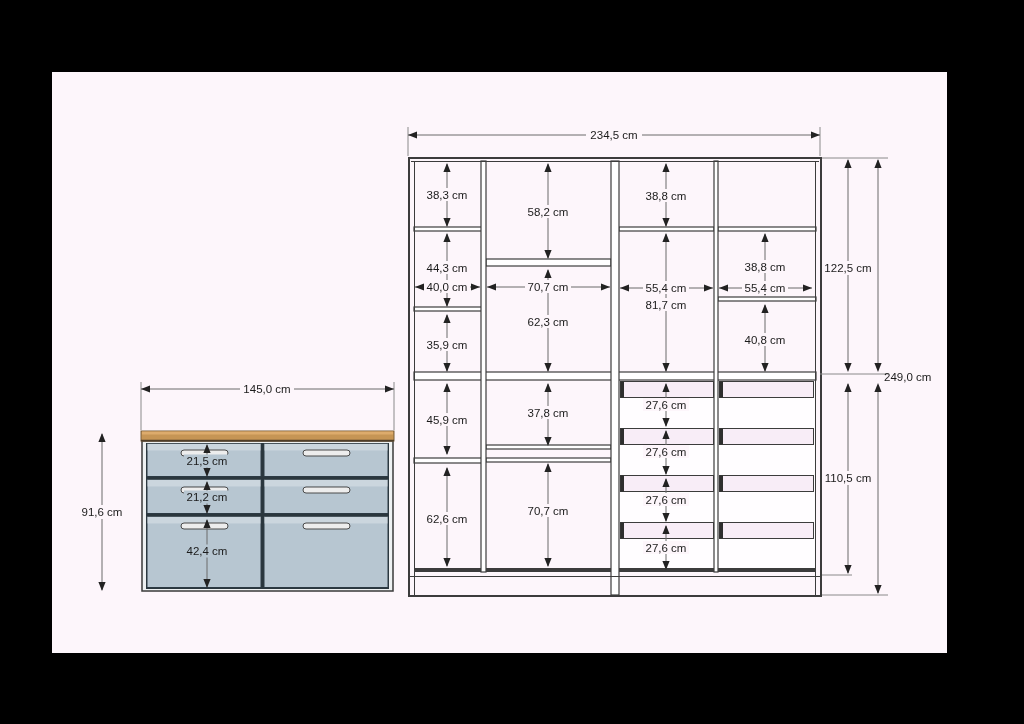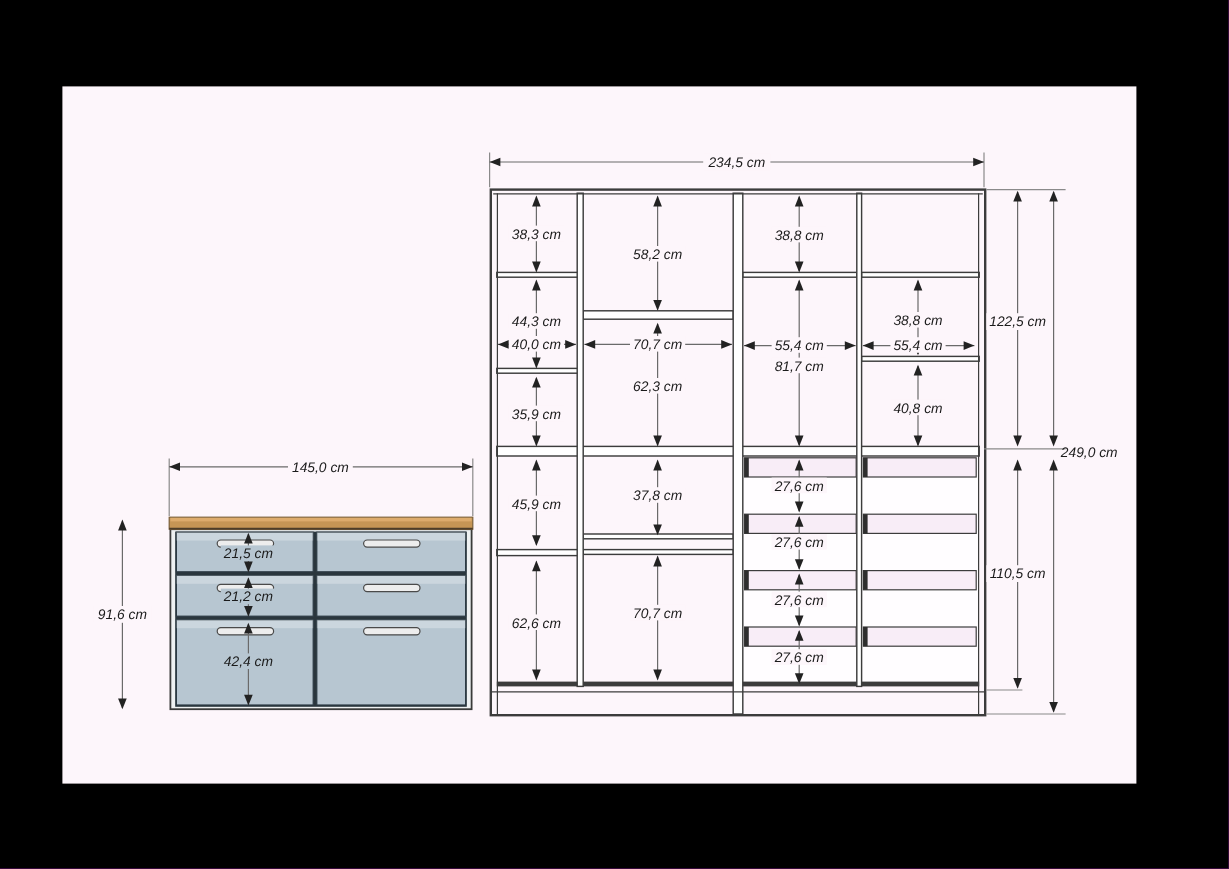--- a/index.html
+++ b/index.html
@@ -1,16 +1,16 @@
 <!DOCTYPE html>
 <html><head>
 <meta charset="utf-8">
 <style>
   html,body{margin:0;padding:0;background:#000;}
-  #stage{position:relative;width:1024px;height:724px;background:#a21caf;overflow:hidden;font-style:italic;}
+  #stage{position:relative;width:1024px;height:724px;background:#bef264;overflow:hidden;}
   svg{display:block;}
   text{font-family:"Liberation Sans","DejaVu Sans",sans-serif;font-size:11.5px;fill:#1b1b1b;}
   .dim{stroke:#6a6a6a;stroke-width:1;}
   .ext{stroke:#8a8a8a;stroke-width:1;}
   .struct{stroke:#3c3c3c;fill:none;}
   .shelf{fill:#ffffff;stroke:#3c3c3c;stroke-width:1.2;}
   .divider{fill:#ffffff;stroke:#3c3c3c;stroke-width:1.2;}
   .lblbg{fill:#fdf6fb;}
   .band{fill:#f8edf7;stroke:#3c3c3c;stroke-width:1;}
   .bandedge{fill:#2e2e2e;}

